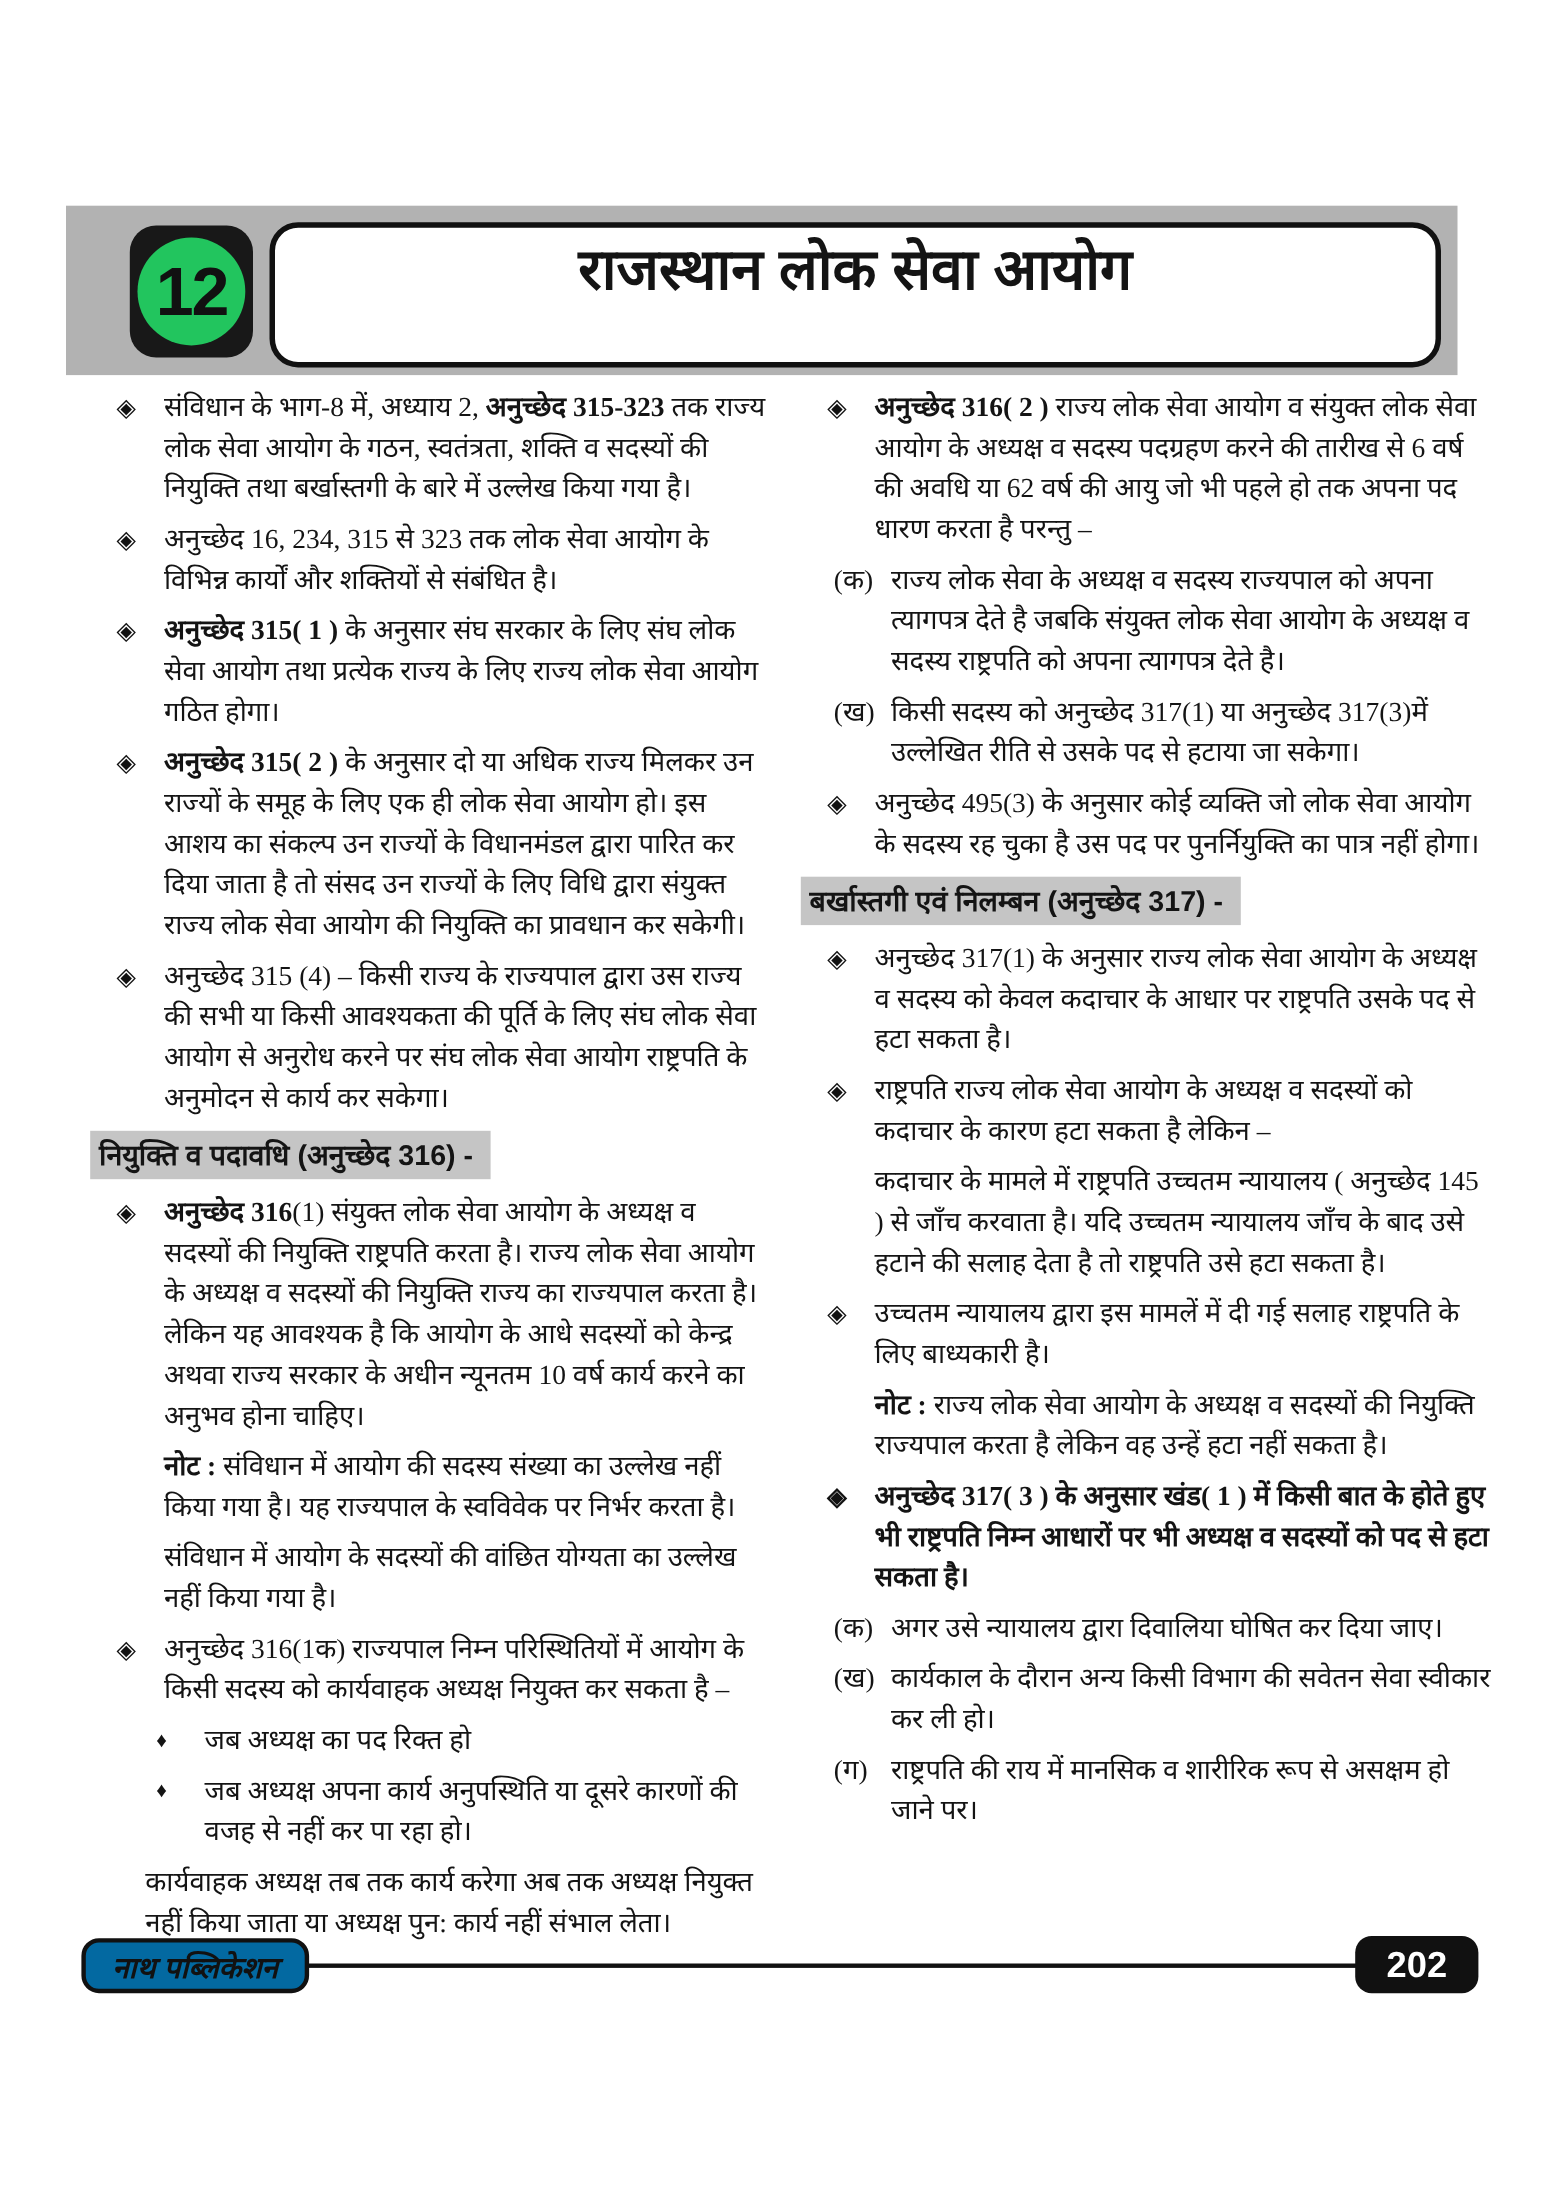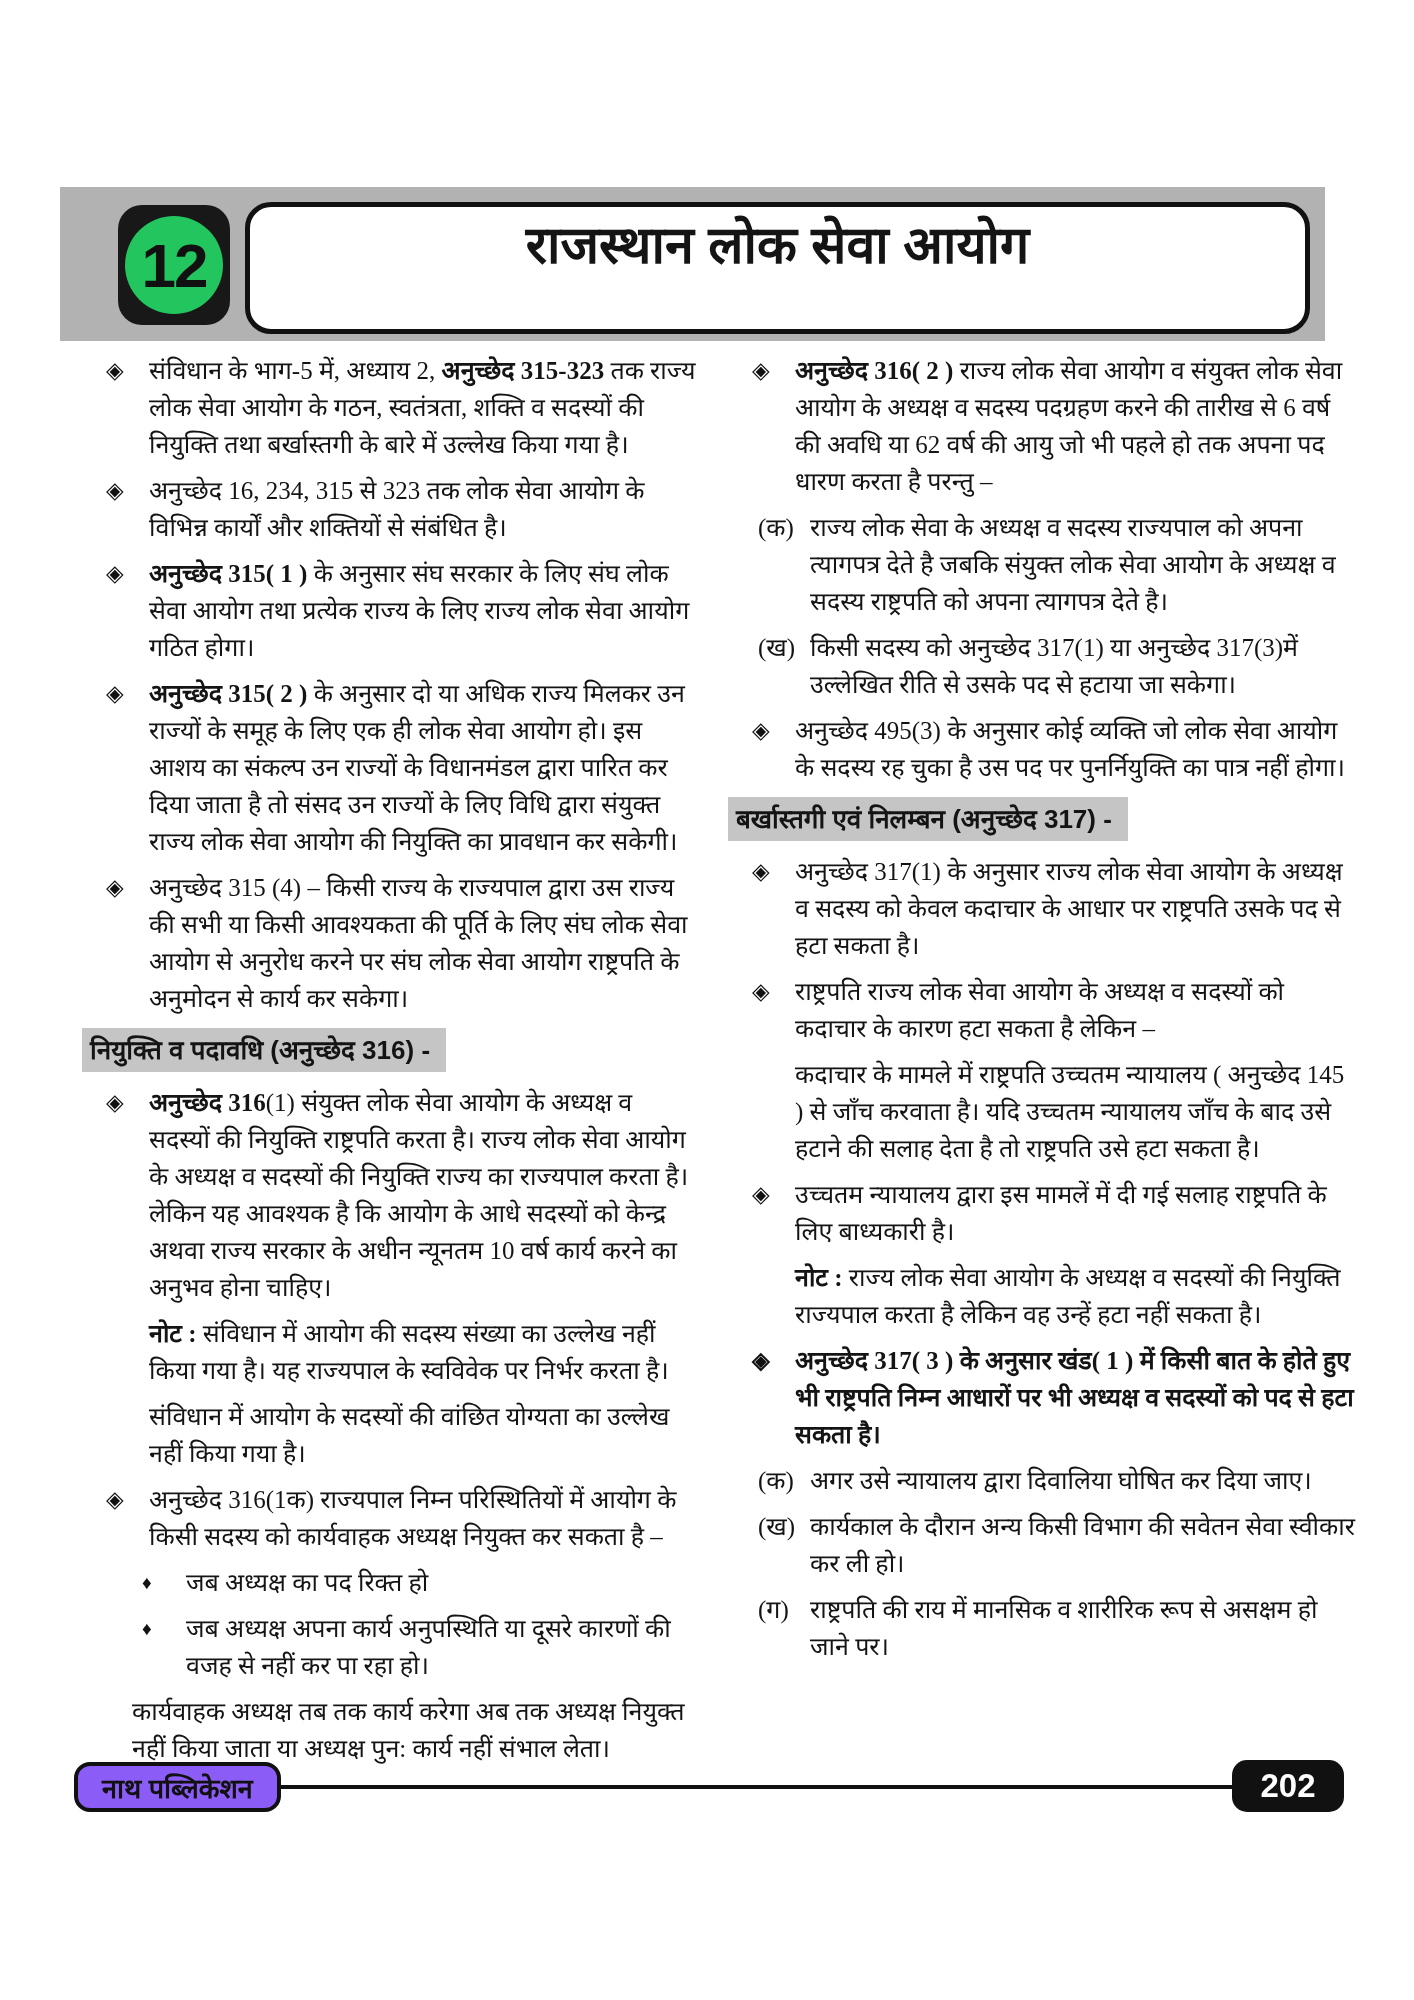--- a/index.html
+++ b/index.html
@@ -62,23 +62,23 @@
     margin:2px 0 12px -24px;
   }
   .bold-item{font-weight:bold;}
   b{font-weight:bold;}
   
   .footer-line{
     position:absolute;left:150px;top:1785px;width:1150px;height:4px;background:#111;
   }
   .publisher-badge{
     position:absolute;left:74px;top:1762px;height:42px;
-    background:#8b5cf6;border:4px solid #111;border-radius:16px;
+    background:#0369a1;border:4px solid #111;border-radius:16px;
     padding:0 24px;display:flex;align-items:center;
-    font-family:"Liberation Sans", sans-serif;font-weight:bold;
+    font-family:"Liberation Sans", sans-serif;font-weight:bold;font-style:italic;
     font-size:27px;color:#111;
   }
   .page-number-badge{
     position:absolute;left:1232px;top:1760px;width:112px;height:52px;
     background:#111;border-radius:15px;color:#ffffff;
     display:flex;align-items:center;justify-content:center;
     font-family:"Liberation Sans", sans-serif;font-weight:bold;font-size:33px;
   }
 </style>
 </head>
@@ -94,21 +94,21 @@
       <span>राजस्थान लोक सेवा आयोग</span>
     </div>
   </div>
 
   <div class="columns">
 
     <div class="col col-left">
 
       <div class="item">
         <span class="marker">◈</span>
-        <span>संविधान के भाग-5 में, अध्याय 2, </span><b>अनुच्छेद 315-323</b><span> तक राज्य लोक सेवा आयोग के गठन, स्वतंत्रता, शक्ति व सदस्यों की नियुक्ति तथा बर्खास्तगी के बारे में उल्लेख किया गया है।</span>
+        <span>संविधान के भाग-8 में, अध्याय 2, </span><b>अनुच्छेद 315-323</b><span> तक राज्य लोक सेवा आयोग के गठन, स्वतंत्रता, शक्ति व सदस्यों की नियुक्ति तथा बर्खास्तगी के बारे में उल्लेख किया गया है।</span>
       </div>
 
       <div class="item">
         <span class="marker">◈</span>
         <span>अनुच्छेद 16, 234, 315 से 323 तक लोक सेवा आयोग के विभिन्न कार्यों और शक्तियों से संबंधित है।</span>
       </div>
 
       <div class="item">
         <span class="marker">◈</span>
         <b>अनुच्छेद 315( 1 )</b><span> के अनुसार संघ सरकार के लिए संघ लोक सेवा आयोग तथा प्रत्येक राज्य के लिए राज्य लोक सेवा आयोग गठित होगा।</span>

